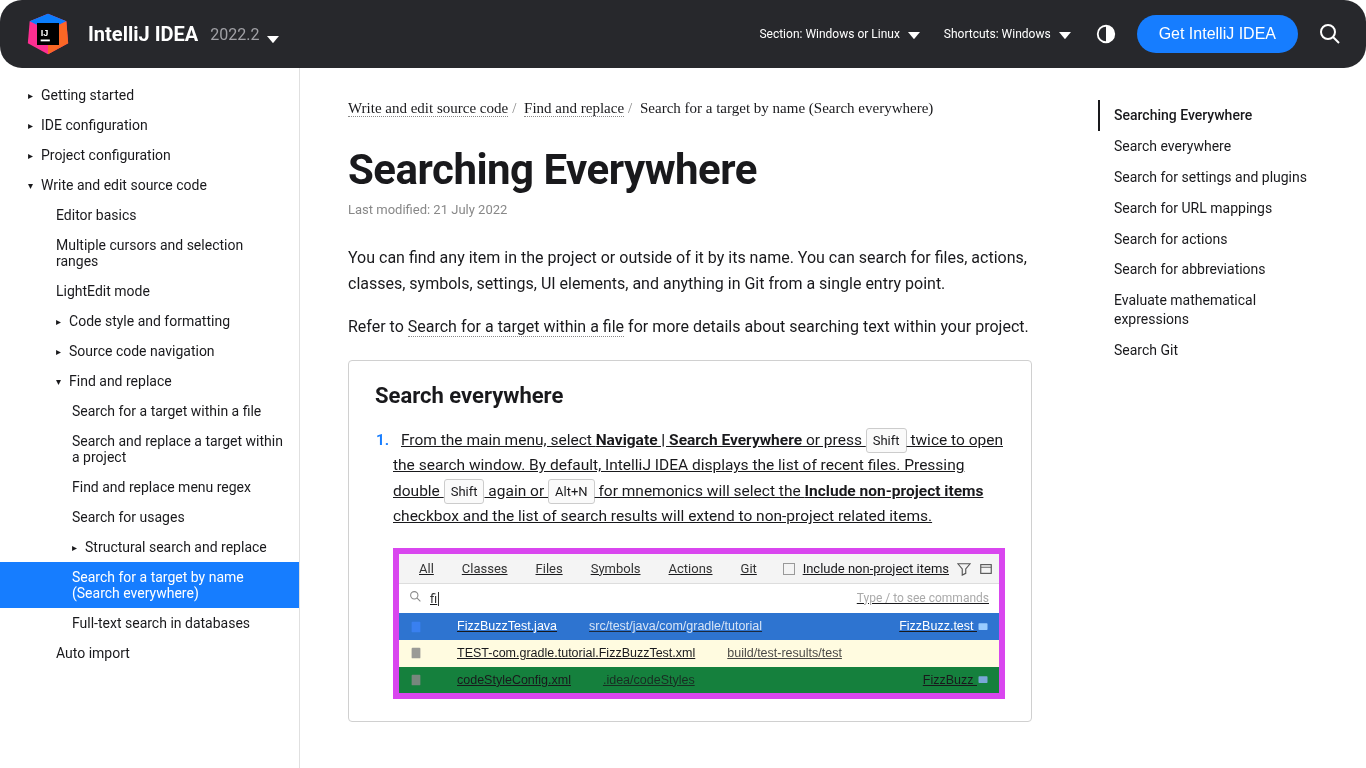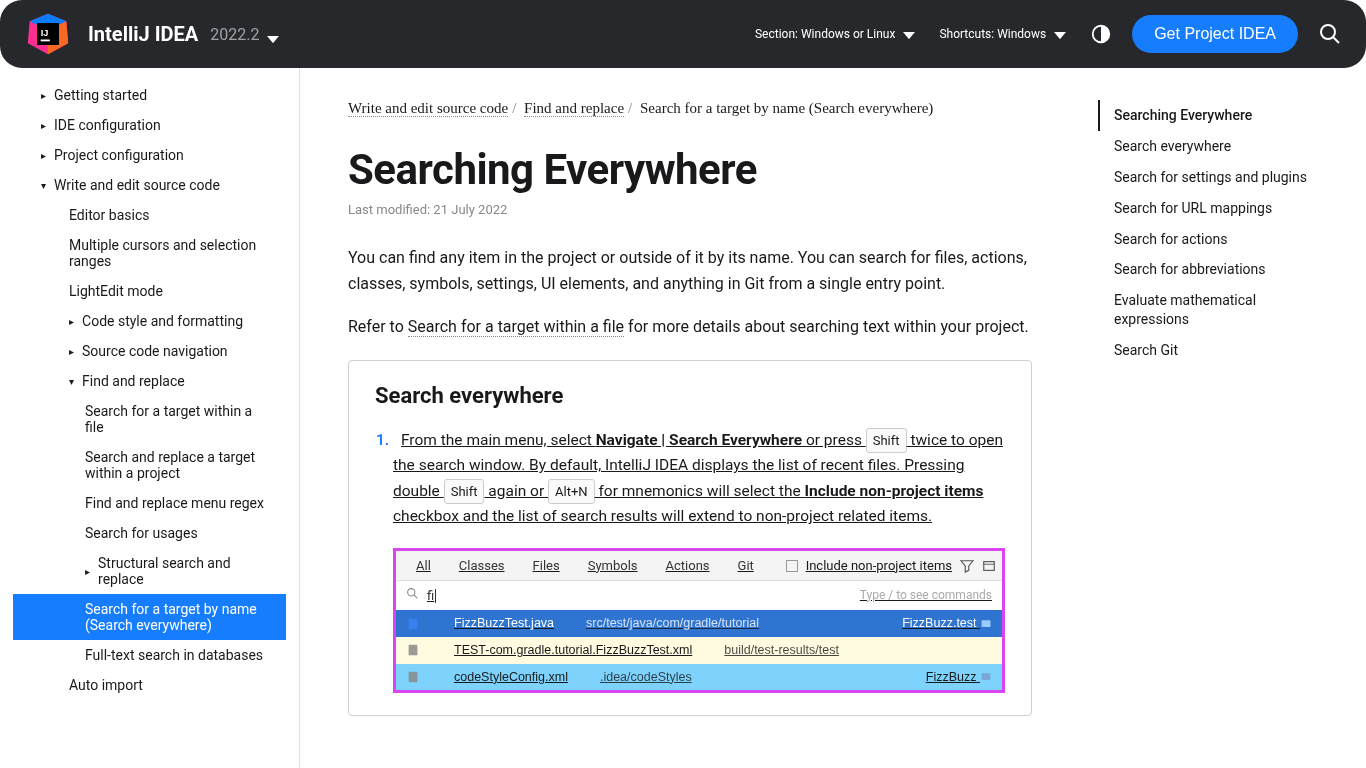--- a/index.html
+++ b/index.html
@@ -10,21 +10,21 @@
 .version { color: #a0a0a5; font-size: 16px; margin-right: 8px; }
 .chevron-down { width: 12px; height: 12px; display: inline-block; }
 .chevron-down svg { fill: #fff; }
 .header-spacer { flex: 1; }
 .header-item { color: #fff; font-size: 12px; margin-right: 24px; display: flex; align-items: center; cursor: pointer; }
 .header-item .chevron-down { margin-left: 8px; }
 .theme-toggle { width: 22px; height: 22px; margin-right: 20px; cursor: pointer; }
 .cta-button { background: #167dff; color: #fff; border: none; border-radius: 24px; padding: 10px 22px; font-size: 16px; font-weight: 500; cursor: pointer; margin-right: 20px; }
 .search-btn { width: 24px; height: 24px; cursor: pointer; }
 .layout { display: flex; height: calc(768px - 68px); }
-.sidebar { width: 300px; border-right: 1px solid #e0e0e0; overflow-y: auto; padding: 12px 13px; }
+.sidebar { width: 300px; border-right: 1px solid #e0e0e0; overflow-y: auto; padding: 12px 0; }
 .nav-item { padding: 7px 16px 7px 28px; font-size: 14px; color: #19191c; cursor: pointer; display: flex; align-items: center; }
 .nav-item.level-2 { padding-left: 56px; }
 .nav-item.level-3 { padding-left: 72px; }
 .nav-item.expanded::before { content: '▾'; margin-right: 8px; font-size: 10px; }
 .nav-item.collapsed::before { content: '▸'; margin-right: 8px; font-size: 10px; }
 .nav-item.noicon::before { content: ''; margin-right: 0; }
 .nav-item.active { background: #167dff; color: #fff; }
 .main { flex: 1; overflow-y: auto; padding: 32px 48px; max-width: 780px; }
 .breadcrumbs { font-size: 15px; margin-bottom: 28px; font-family: Liberation Serif, serif; }
 .breadcrumbs a { color: #19191c; text-decoration: none; border-bottom: 1px dotted #888; }
@@ -35,21 +35,21 @@
 .intro-para { font-size: 16px; line-height: 1.6; margin-bottom: 18px; color: #19191c; }
 .intro-para a { color: #19191c; border-bottom: 1px dotted #888; text-decoration: none; }
 .section-box { border: 1px solid #d0d0d0; border-radius: 4px; padding: 22px 26px; margin-top: 20px; }
 .section-box h2 { font-size: 22px; font-weight: 700; margin-bottom: 20px; }
 .section-box ol { padding-left: 18px; text-decoration: underline; }
 .section-box li { font-size: 15.5px; line-height: 1.65; }
 .section-box li::marker { color: #167dff; font-weight: 600; }
 .section-box li .li-content { padding-left: 8px; }
 .kbd { display: inline-block; border: 1px solid #ccc; border-radius: 3px; padding: 1px 6px; font-size: 13px; background: #fafafa; font-family: inherit; }
 .bold { font-weight: 700; }
-.screenshot-mock { border: 3px solid #d946ef; margin-top: 18px; font-size: 13px; background: #7dd3fc; }
+.screenshot-mock { border: 6px solid #d946ef; margin-top: 18px; font-size: 13px; background: #15803d; }
 .mock-tabs { display: flex; align-items: center; background: #f4f4f4; border-bottom: 1px solid #ddd; padding: 0 6px; height: 30px; }
 .mock-tab { padding: 6px 14px; font-size: 13px; color: #333; }
 .mock-checkbox-area { margin-left: auto; display: flex; align-items: center; gap: 8px; }
 .mock-checkbox { width: 12px; height: 12px; border: 1px solid #999; display: inline-block; }
 .mock-filter-icon, .mock-window-icon { width: 14px; height: 14px; }
 .mock-search-row { display: flex; align-items: center; padding: 4px 10px; background: #fff; font-size: 13px; }
 .mock-search-icon { margin-right: 8px; color: #888; }
 .mock-search-text { color: #333; }
 .mock-search-hint { margin-left: auto; color: #aaa; font-size: 12px; }
 .mock-row { display: flex; align-items: center; padding: 3px 10px; font-family: "Segoe UI", sans-serif; font-size: 12.5px; gap: 28px; }
@@ -94,21 +94,21 @@
     <span class="chevron-down"><svg viewBox="0 0 10 6">
           <path d="M0 0 L5 6 L10 0 Z" fill="#fff"></path>
         </svg></span>
   </div>
   <div class="theme-toggle">
     <svg viewBox="0 0 24 24" width="22" height="22">
         <circle cx="12" cy="12" r="9" fill="none" stroke="#fff" stroke-width="2"></circle>
         <path d="M12 3 A9 9 0 0 1 12 21 Z" fill="#fff"></path>
       </svg>
   </div>
-  <button class="cta-button">Get Project IDEA</button>
+  <button class="cta-button">Get IntelliJ IDEA</button>
   <div class="search-btn">
     <svg viewBox="0 0 24 24" width="24" height="24">
         <circle cx="10" cy="10" r="7" fill="none" stroke="#fff" stroke-width="2"></circle>
         <line x1="15" y1="15" x2="21" y2="21" stroke="#fff" stroke-width="2"></line>
       </svg>
   </div>
 </div>
 
 <div class="layout">
   <nav class="sidebar" id="sidebar">

